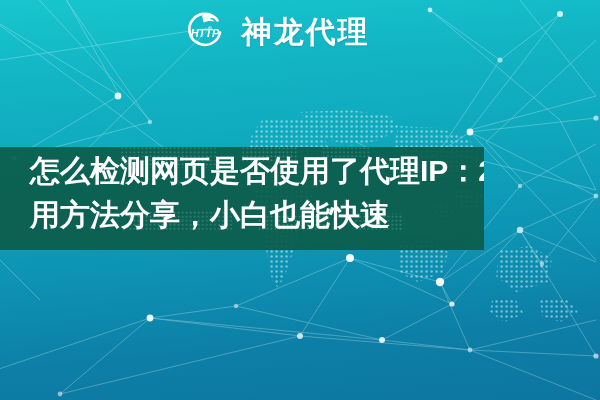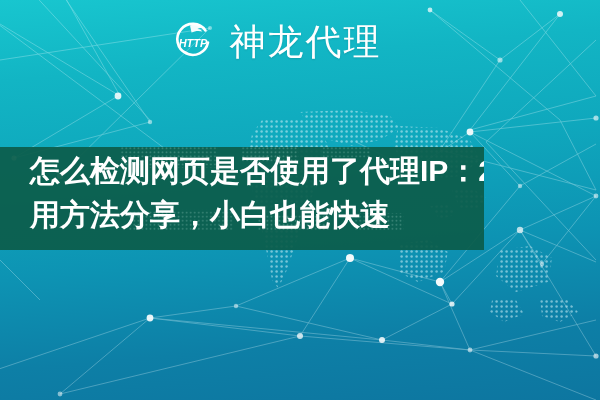--- a/index.html
+++ b/index.html
@@ -27,40 +27,40 @@
     position: absolute;
     inset: 0;
     width: 600px;
     height: 400px;
     pointer-events: none;
     opacity: .55;
   }
   
   .brand {
     position: absolute;
-    top: 16px;
+    top: 6px;
     left: 0;
     width: 551px;
     height: 52px;
     display: flex;
     align-items: center;
     justify-content: center;
     gap: 14px;
   }
   .brand-mark {
     width: 46px;
     height: 46px;
     flex: 0 0 auto;
     position: relative;
   }
   .brand-name {
     color: #ffffff;
-    font-size: 36px;
+    font-size: 30px;
     line-height: 1;
-    font-weight: 400;
+    font-weight: 700;
     letter-spacing: 2px;
     white-space: nowrap;
     text-shadow: 0 1px 2px rgba(0,0,0,.12);
   }
   
   .title-band {
     position: absolute;
     left: 0;
     top: 147px;
     width: 484px;

